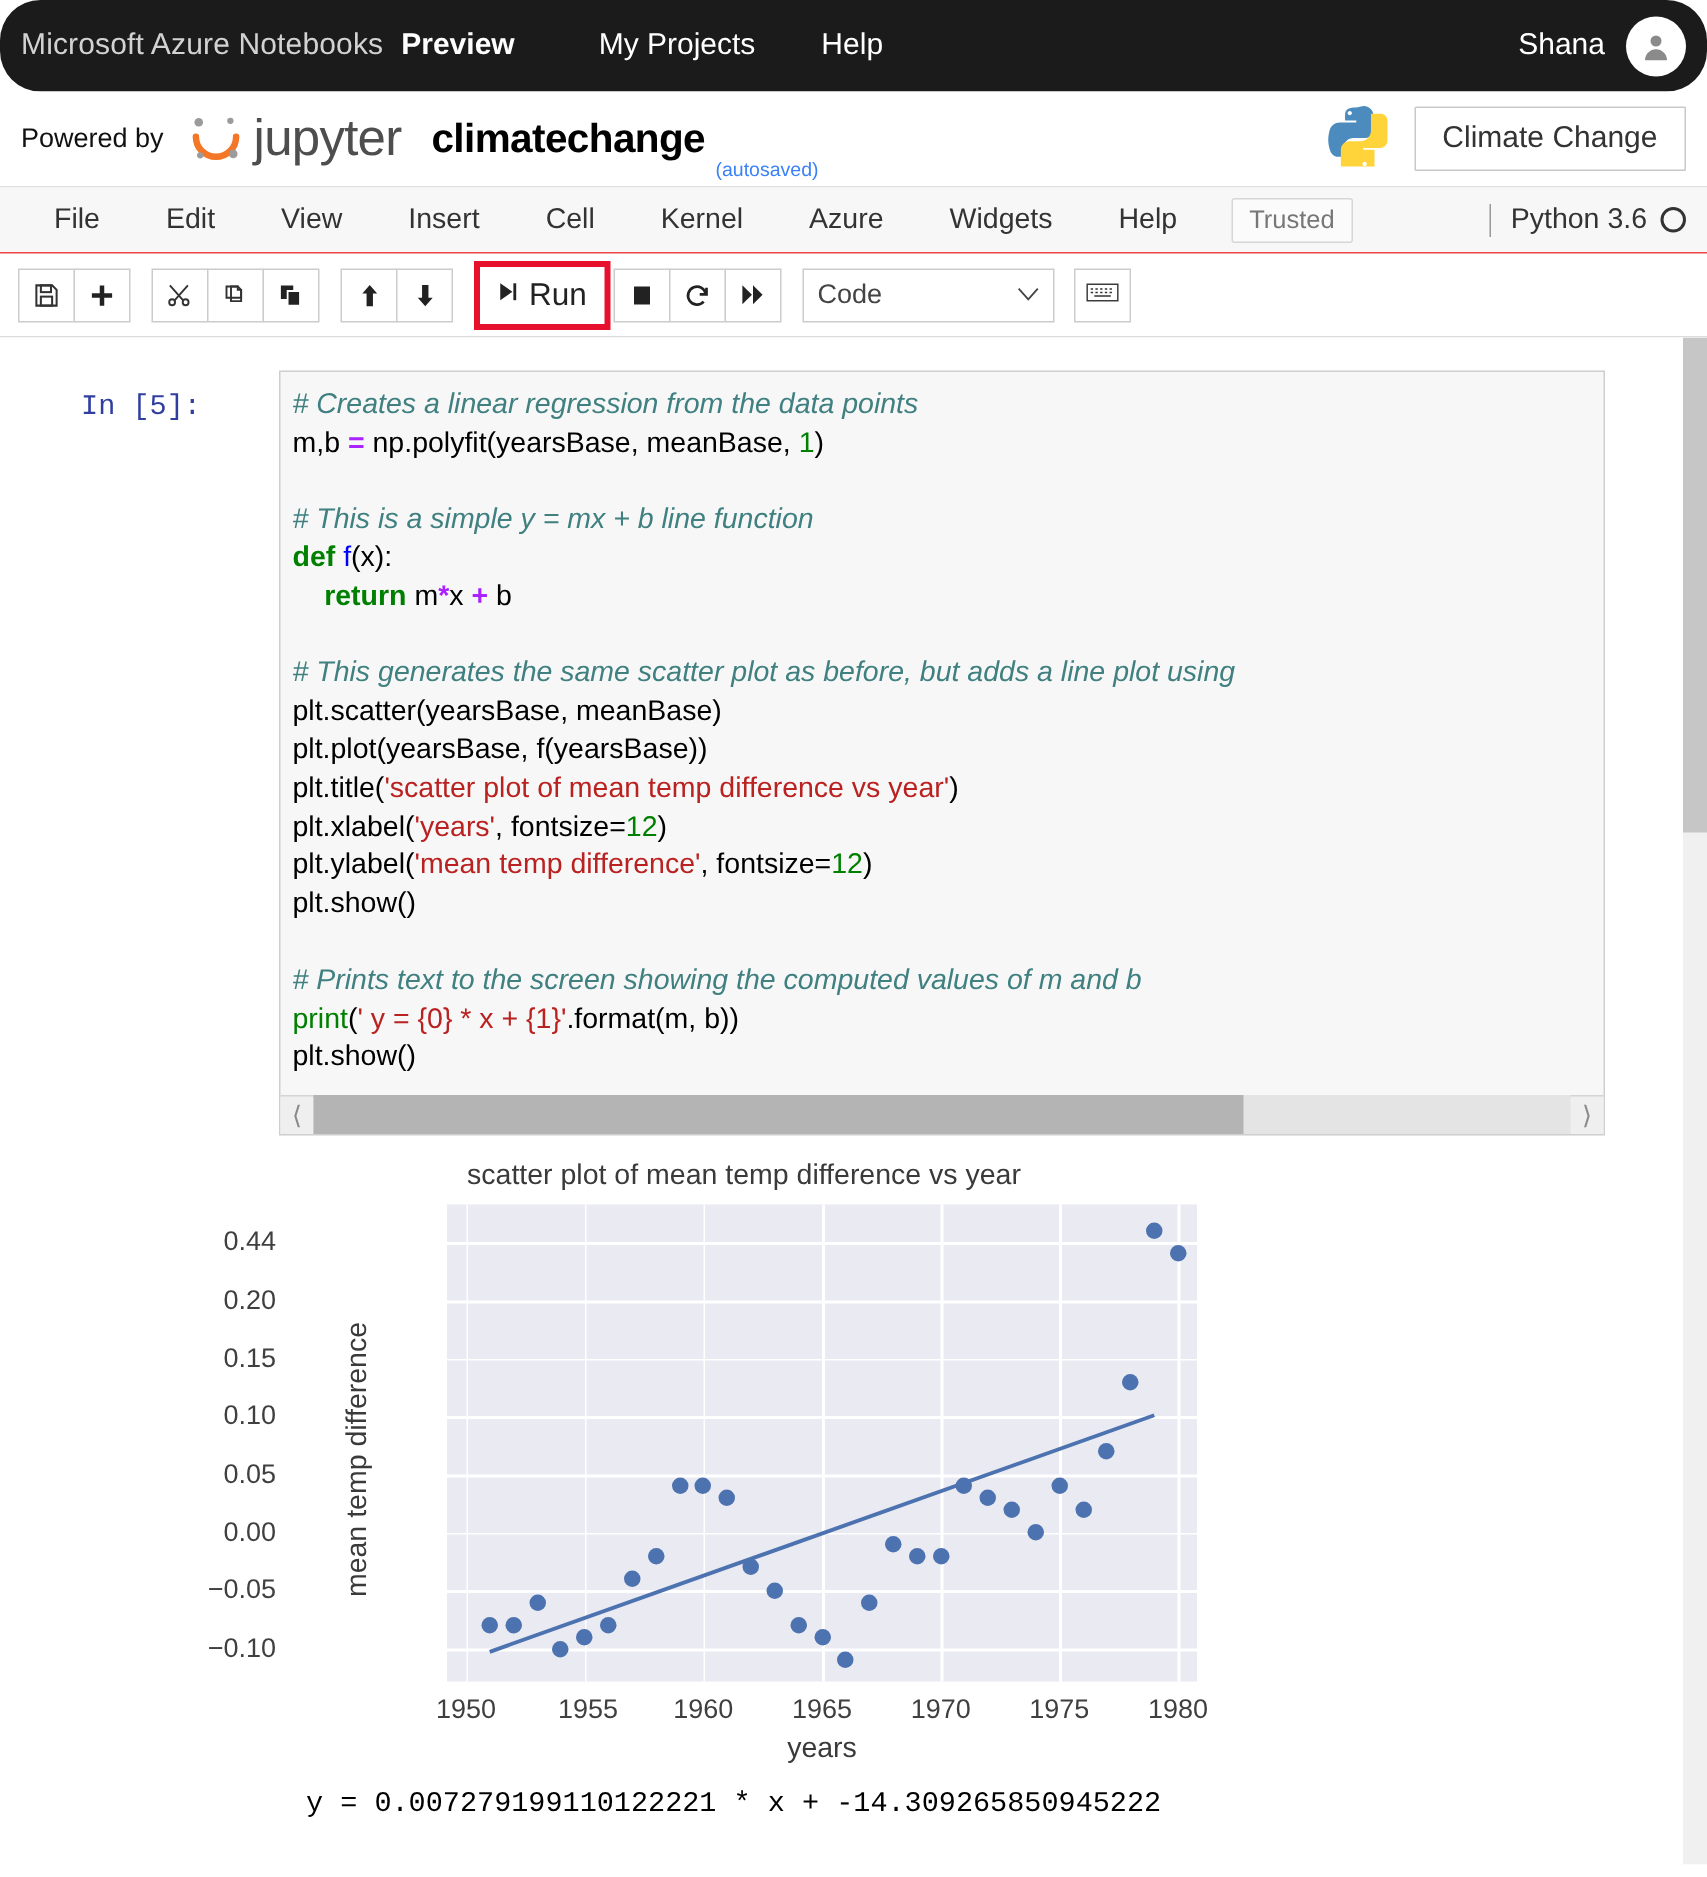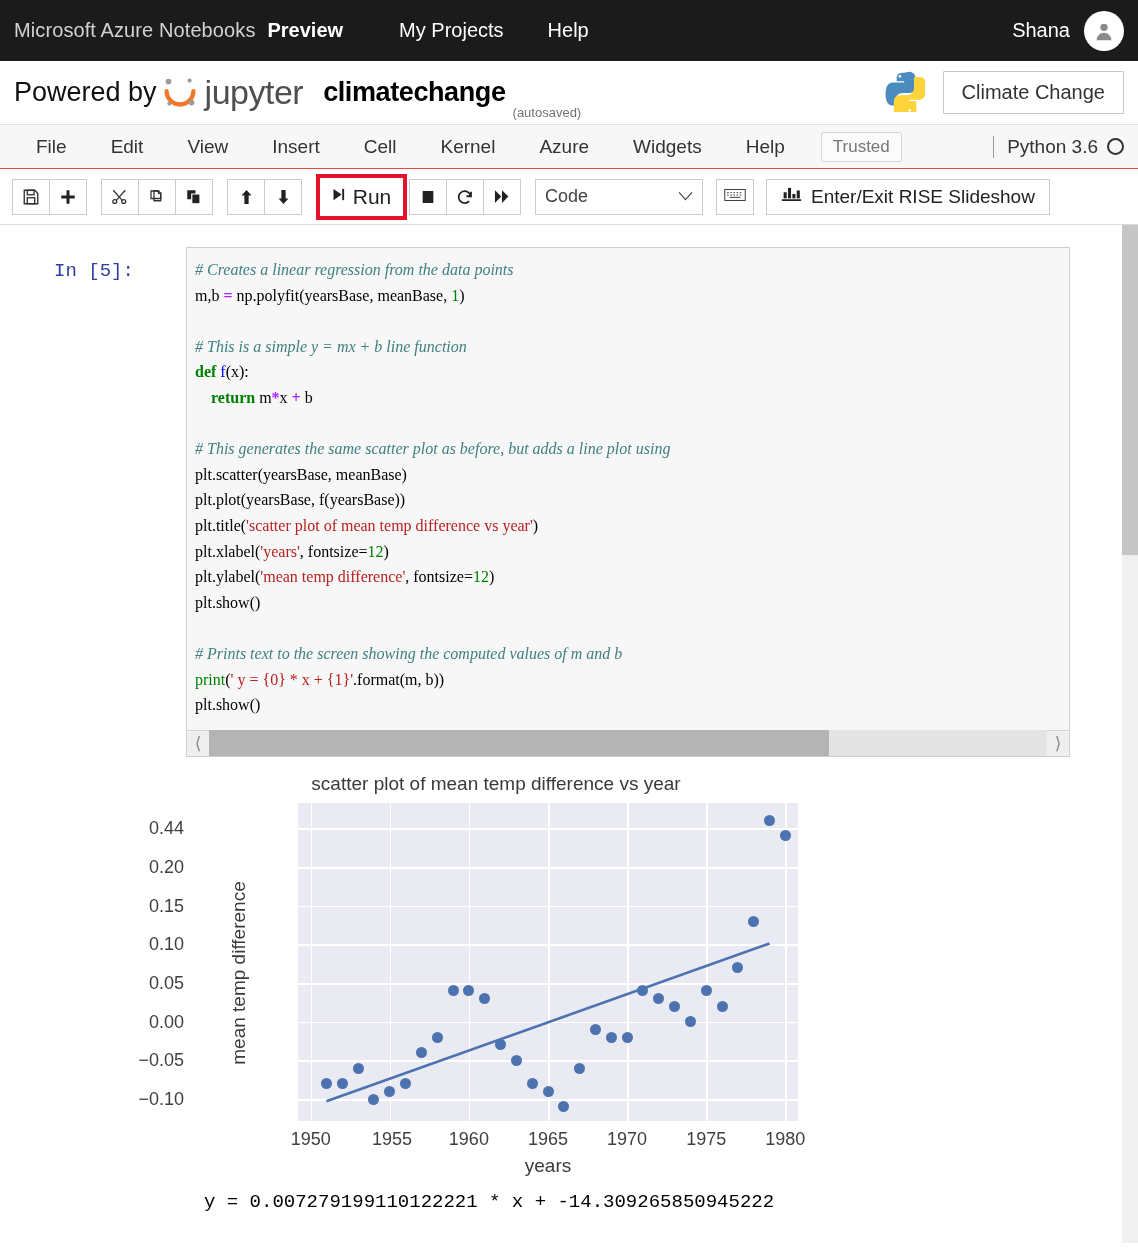--- a/index.html
+++ b/index.html
@@ -12,20 +12,21 @@
   }
 
   
   .azure-bar {
     height: 61px;
     background: #1b1b1b;
     display: flex;
     align-items: center;
     padding: 0 14px 0 14px;
     position: relative;
+    border-radius: 27px;
   }
   .az-brand {
     color: #d2d2d2;
     font-size: 20px;
     letter-spacing: 0.1px;
   }
   .az-preview {
     color: #ffffff;
     font-size: 20px;
     font-weight: bold;
@@ -61,41 +62,41 @@
   .jp-header {
     height: 64px;
     background: #ffffff;
     display: flex;
     align-items: center;
     padding: 0 14px;
     position: relative;
     border-bottom: 1px solid #e0e0e0;
   }
   .jp-powered {
-    font-size: 27px;
+    font-size: 18px;
     color: #111;
-    margin-right: 0;
+    margin-right: 12px;
   }
   .jp-logo-wrap { display: flex; align-items: center; margin-right: 20px; }
   .jp-logo-text {
     font-size: 34px;
     color: #4e4e4e;
     letter-spacing: -0.5px;
     margin-left: 2px;
     font-weight: 300;
   }
   .nb-name {
     font-size: 27px;
     color: #000;
     font-weight: bold;
     letter-spacing: -0.4px;
   }
   .nb-autosaved {
     font-size: 13px;
-    color: #737373;
+    color: #3b82f6;
     margin-left: 7px;
     align-self: flex-end;
     padding-bottom: 4px;
   }
   .jp-right {
     position: absolute;
     right: 14px;
     display: flex;
     align-items: center;
     gap: 18px;
@@ -255,22 +256,22 @@
     user-select: none;
   }
   .code-area {
     width: 884px;
     border: 1px solid #cfcfcf;
     background: #f7f7f7;
     position: relative;
   }
   .code-inner {
     padding: 9px 0 12px 8px;
-    font-family: Liberation Serif, serif;
-    font-size: 16px;
+    font-family: Liberation Sans, sans-serif;
+    font-size: 19px;
     line-height: 25.6px;
     white-space: pre;
     overflow: hidden;
     color: #000;
   }
   .cmt { color: #408080; font-style: italic; }
   .kw  { color: #008000; font-weight: bold; }
   .fn  { color: #0000ff; }
   .str { color: #ba2121; }
   .num { color: #008000; }
@@ -523,32 +524,20 @@
         </svg>
     </span>
   </div>
   <div class="tb-btn" style="margin-right:0;">
     <span>
       <svg width="22" height="14" viewBox="0 0 28 16" fill="none" stroke="#333" stroke-width="1.2">
         <rect x="1" y="1" width="26" height="14"></rect>
         <path d="M4 5h2M8 5h2M12 5h2M16 5h2M20 5h2M4 8h2M8 8h2M12 8h2M16 8h2M20 8h2M7 11h14"></path>
       </svg>
     </span>
-  </div>
-  <div class="rise-btn">
-    <span>
-      <svg width="21" height="18" viewBox="0 0 24 20">
-        <rect x="1" y="16" width="22" height="2" fill="#222"></rect>
-        <rect x="3" y="8" width="3.5" height="7" fill="#222"></rect>
-        <rect x="8" y="3" width="3.5" height="12" fill="#222"></rect>
-        <rect x="13" y="10" width="3.5" height="5" fill="#222"></rect>
-        <rect x="18" y="6" width="3.5" height="9" fill="#222"></rect>
-      </svg>
-    </span>
-    <span>Enter/Exit RISE Slideshow</span>
   </div>
 </div>
 
 <div class="nb-body">
   <div class="scroll-track">
     <div class="scroll-thumb"></div>
   </div>
 
   <div class="cell-row">
     <div class="prompt">In [5]:</div>

